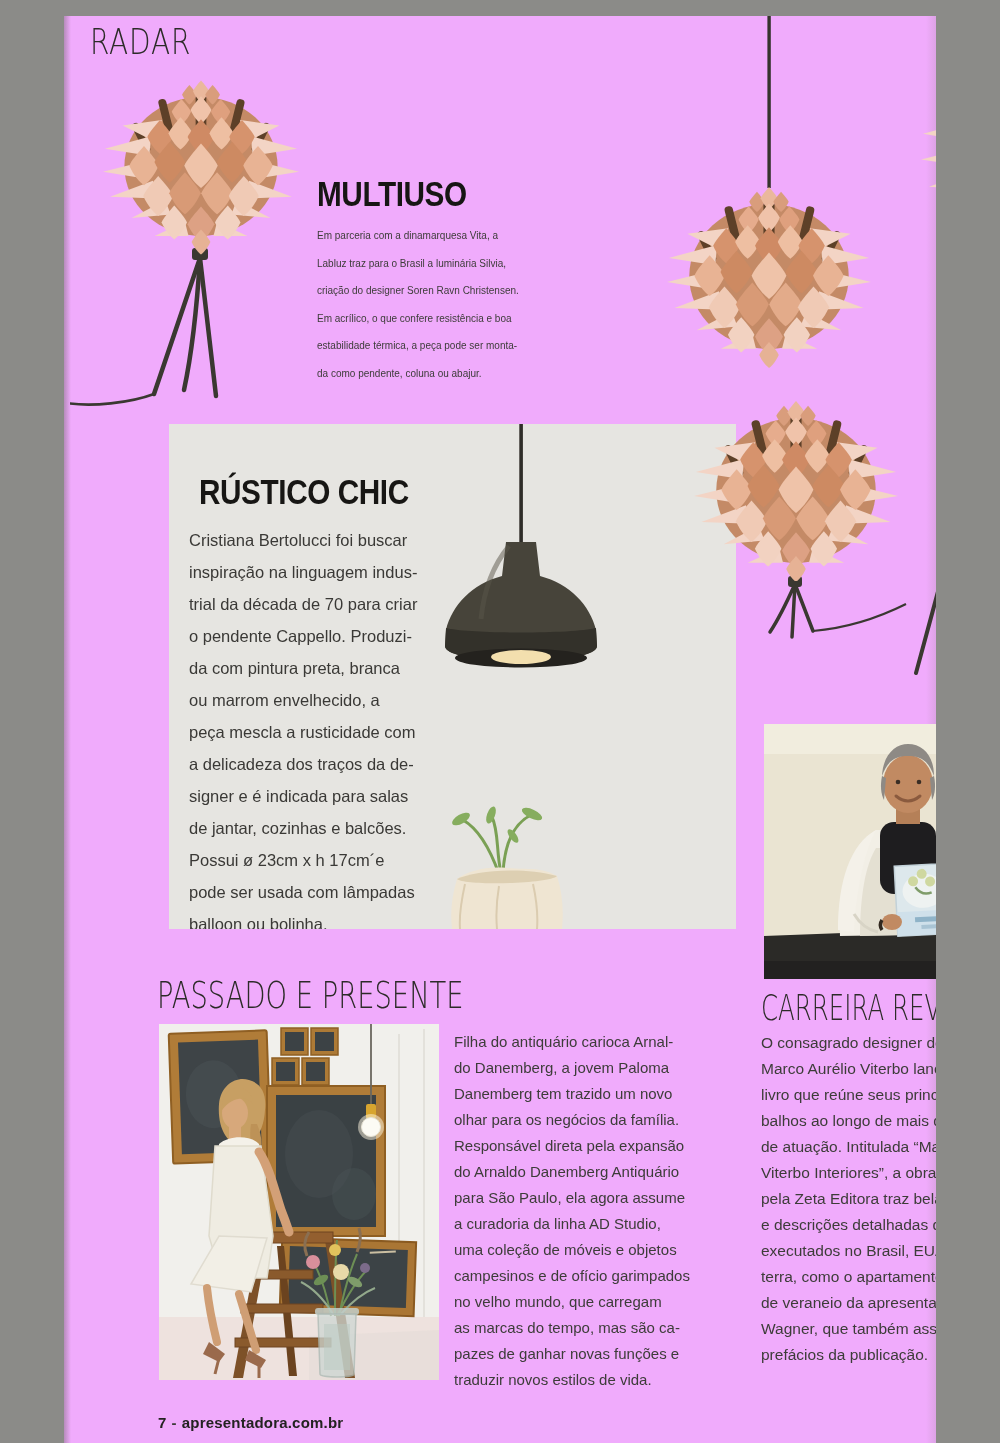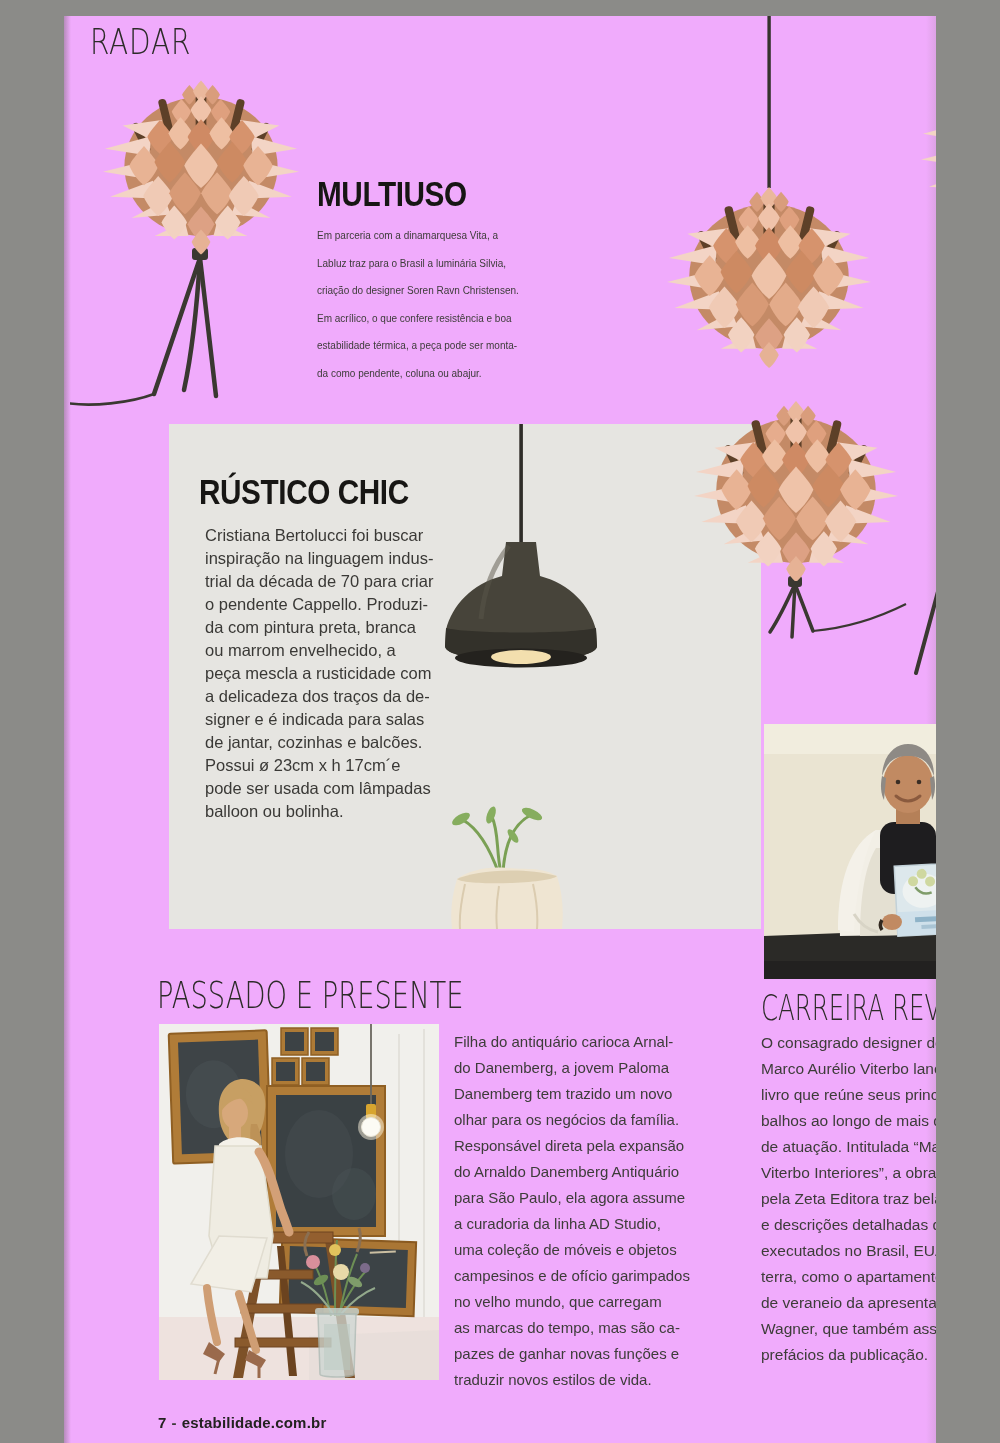--- a/index.html
+++ b/index.html
@@ -19,24 +19,24 @@
   .h-bold{font-family:"Liberation Sans",sans-serif;font-weight:bold;color:#171614;
     white-space:nowrap;transform-origin:left top;letter-spacing:-.5px;}
   .masthead{left:26px;top:6px;font-size:35px;transform:scaleX(.8);letter-spacing:1px;}
   .h-passado{left:93px;top:957px;font-size:38px;transform:scaleX(.72);}
   .h-carreira{left:697px;top:971px;font-size:36px;transform:scaleX(.68);}
   .h-multiuso{left:253px;top:158px;font-size:35px;transform:scaleX(.85);}
   .h-rustico{left:30px;top:48px;font-size:35px;transform:scaleX(.85);}
   
   .copy{white-space:pre-line;}
   .copy-multiuso{left:253px;top:206px;width:390px;font-size:10px;line-height:27.5px;color:#3d3c39;}
-  .copy-rustico{left:36px;top:100px;width:290px;font-size:16.5px;line-height:23px;color:#3a3936;}
+  .copy-rustico{left:20px;top:100px;width:290px;font-size:16.5px;line-height:32px;color:#3a3936;}
   .copy-passado{left:390px;top:1013px;width:320px;font-size:15px;line-height:26px;color:#3d3c39;}
   .copy-carreira{left:697px;top:1014px;width:310px;font-size:15.5px;line-height:26px;color:#3d3c39;}
-  .gray-panel{left:105px;top:408px;width:567px;height:505px;background:#e6e5e1;overflow:hidden;padding-left:25px;}
+  .gray-panel{left:105px;top:408px;width:567px;height:505px;background:#e6e5e1;overflow:hidden;}
   .footer{left:94px;top:1398px;font-size:15px;font-weight:bold;color:#232220;letter-spacing:.2px;}
   .footer .sep{margin:0 5px;color:#3a3936;}
   svg{display:block;}
 </style>
 </head>
 <body>
 
 <div class="page">
 
   <svg width="0" height="0" style="position:absolute" aria-hidden="true">
@@ -355,16 +355,16 @@
 Viterbo Interiores”, a obra publicada
 pela Zeta Editora traz belas imagens
 e descrições detalhadas de projetos
 executados no Brasil, EUA e Ingla-
 terra, como o apartamento e a casa
 de veraneio da apresentadora Didi
 Wagner, que também assina um dos
 prefácios da publicação.</div>
 
   <div class="abs footer">
-    <span>7</span><span class="sep">-</span><span>estabilidade.com.br</span>
+    <span>7</span><span class="sep">-</span><span>apresentadora.com.br</span>
   </div>
 
 </div>
 
 </body></html>

